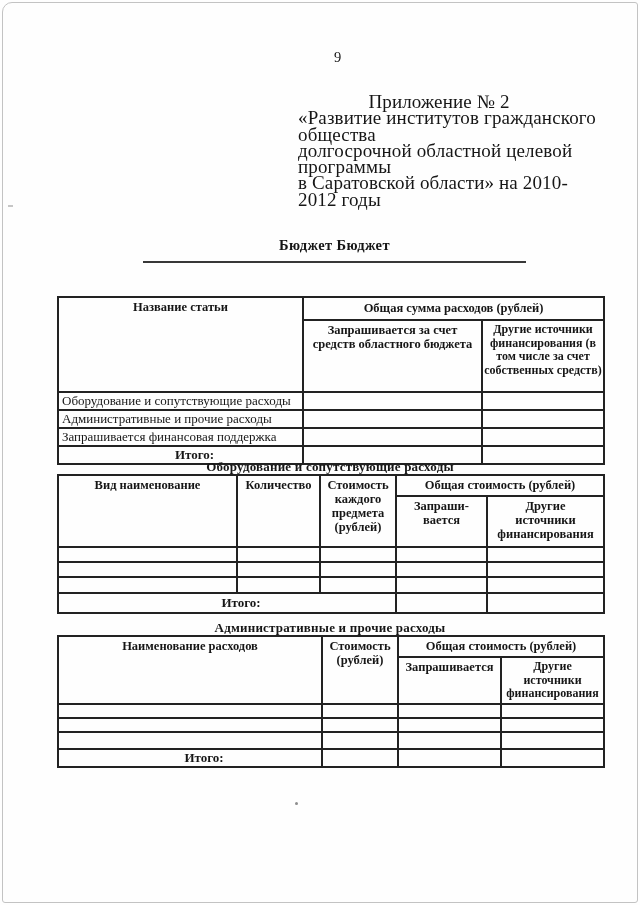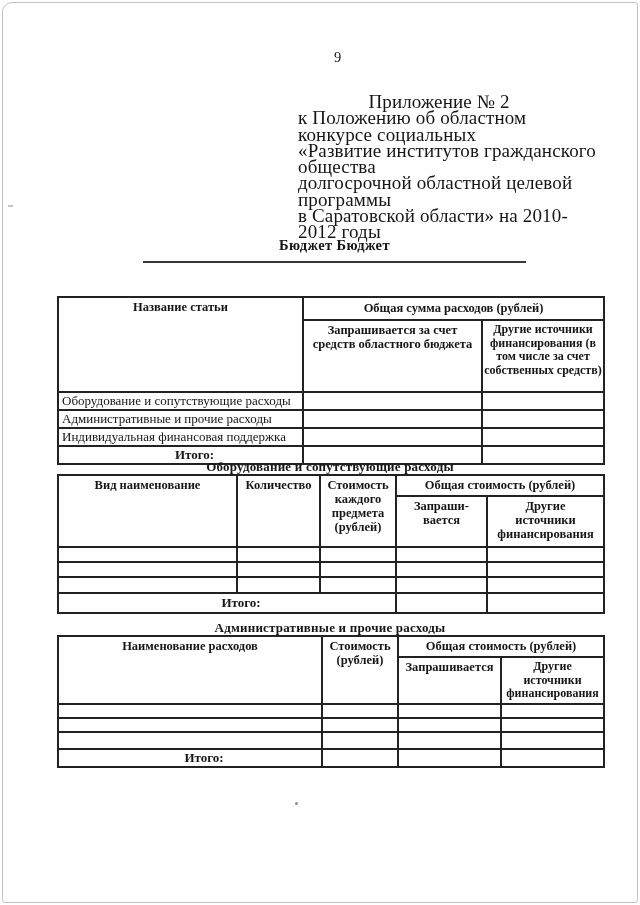--- a/index.html
+++ b/index.html
@@ -74,21 +74,20 @@
 </head>
 <body>
 
 <div class="page">
   <div class="frame"></div>
 
   <div class="page-number">9</div>
 
   <div class="appendix">
     <div class="appendix-title">Приложение № 2</div>
-    <div>к  Положению об областном конкурсе социальных</div>
     <div>«Развитие институтов гражданского общества</div>
     <div>долгосрочной областной целевой программы</div>
     <div>в  Саратовской области» на 2010-2012 годы</div>
   </div>
 
   <div class="budget">
     <div class="budget-title">Бюджет Бюджет</div>
     <hr class="budget-line">
   </div>
 
@@ -111,21 +110,21 @@
       <td class="lbl">Оборудование и сопутствующие расходы</td>
       <td></td>
       <td></td>
     </tr>
     <tr class="r-data">
       <td class="lbl">Административные и прочие расходы</td>
       <td></td>
       <td></td>
     </tr>
     <tr class="r-data">
-      <td class="lbl">Индивидуальная финансовая поддержка</td>
+      <td class="lbl">Запрашивается финансовая поддержка</td>
       <td></td>
       <td></td>
     </tr>
     <tr class="r-total">
       <td class="total">Итого:</td>
       <td></td>
       <td></td>
     </tr>
   </tbody>
     </table>

